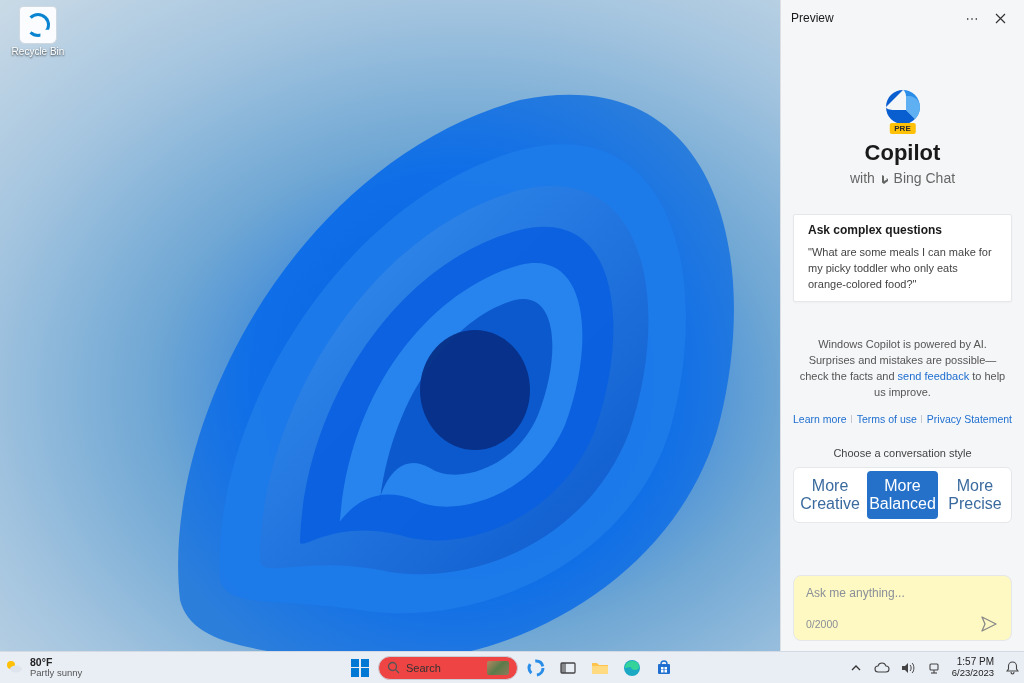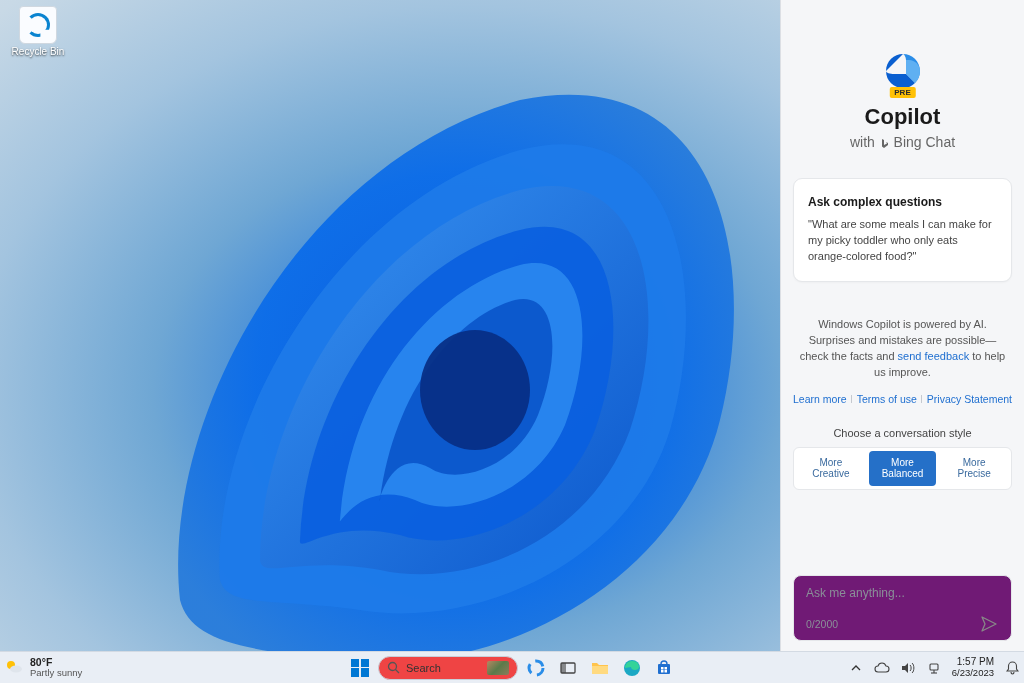--- a/index.html
+++ b/index.html
@@ -93,22 +93,22 @@
   padding: 1px 5px;
   border-radius: 2px;
 }
 .brand-name { font-size: 22px; font-weight: 600; color: #1a1a1a; margin-top: 12px; }
 .brand-sub { font-size: 14px; color: #666; margin-top: 4px; }
 .brand-sub .b { display: inline-block; vertical-align: middle; }
 
 .card {
   background: #fff;
   border: 1px solid #e5e7ea;
-  border-radius: 9px;
-  padding: 16px 14px;
+  border-radius: 2px;
+  padding: 8px 14px;
   margin-top: 28px;
   box-shadow: 0 1px 2px rgba(0,0,0,.03);
 }
 .card-title { font-size: 12px; font-weight: 600; color: #1a1a1a; margin-bottom: 8px; }
 .card-body { font-size: 11px; color: #444; line-height: 1.45; }
 
 .disclaimer {
   font-size: 11px; color: #555;
   text-align: center;
   line-height: 1.45;
@@ -137,34 +137,34 @@
   display: flex; gap: 4px; margin-top: 8px;
   background: #fff;
   border: 1px solid #e5e7ea;
   border-radius: 6px;
   padding: 3px;
 }
 .style-opt {
   flex: 1; text-align: center;
   padding: 6px 2px;
   border-radius: 4px;
-  font-size: 10px; line-height: 1.15;
+  font-size: 16px; line-height: 1.15;
   color: #3a6a9e;
   cursor: pointer;
 }
 .style-opt.sel {
   background: #2570c8;
   color: #fff;
 }
 .style-opt .l1 { display: block; }
 .style-opt .l2 { display: block; }
 
 .panel-input {
   margin-top: auto;
-  background: #701a75;
+  background: #fef9c3;
   border: 1px solid #e5e7ea;
   border-radius: 8px;
   padding: 10px 12px 6px;
   margin-bottom: 10px;
 }
 .panel-input .ph { font-size: 12px; color: #8a8f98; min-height: 28px; }
 .panel-input .row { display: flex; align-items: center; }
 .panel-input .counter { font-size: 10.5px; color: #8a8f98; }
 .panel-input .send {
   margin-left: auto;
@@ -255,20 +255,30 @@
     </g>
   </svg>
 
   <div class="recycle-bin">
     <div class="icon"></div>
     <div class="lbl">Recycle Bin</div>
   </div>
 </div>
 
 <div class="panel">
+  <div class="panel-head">
+    <span class="title">Preview</span>
+    <span class="spacer"></span>
+    <span class="ctl">⋯</span>
+    <span class="ctl">
+      <svg width="11" height="11" viewBox="0 0 11 11">
+          <path d="M1 1 L10 10 M10 1 L1 10" stroke="#333" stroke-width="1.2"></path>
+        </svg>
+    </span>
+  </div>
 
   <div class="panel-body">
     <div class="brand">
       <div class="brand-logo">
         <svg viewBox="0 0 42 42">
           <path d="M21 4 C30 4 38 11 38 21 C38 26 36 30 33 33 L24 24 L24 10 C24 7 22 4 21 4 Z" fill="#2a8de8"></path>
           <path d="M21 4 C12 4 4 11 4 21 C4 31 12 38 21 38 C26 38 30 36 33 33 L24 24 L12 24 C8 24 4 23 4 21" fill="#0a5fd0"></path>
           <path d="M24 10 L24 24 L33 33 C36 30 38 26 38 21 C38 15 33 10 27 10 Z" fill="#5fb0f2"></path>
         </svg>
         <span class="pre-badge">PRE</span>

